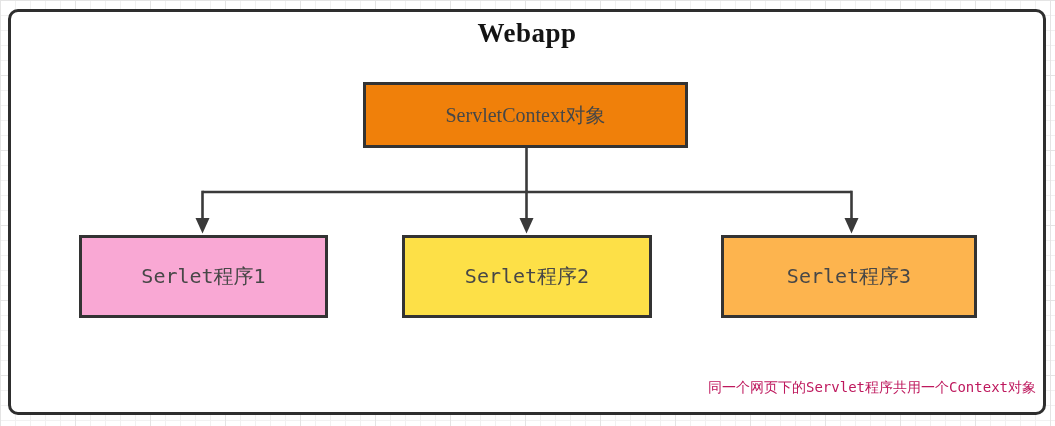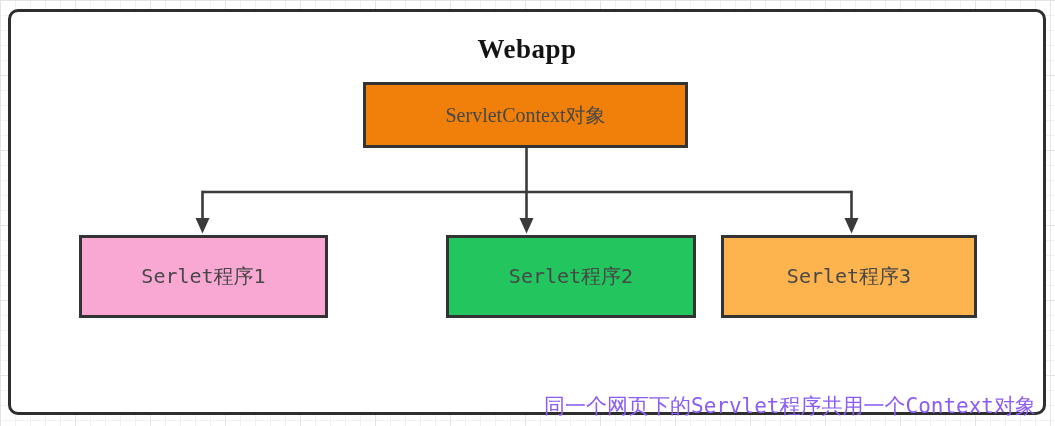--- a/index.html
+++ b/index.html
@@ -27,21 +27,20 @@
   .diagram-title {
     position: absolute;
     left: 8px; top: 18px;
     width: 1038px;
     text-align: center;
     font-family: "Liberation Serif", "DejaVu Serif", serif;
     font-weight: 700;
     font-size: 27px;
     color: #141414;
     letter-spacing: 0.5px;
-    margin-top: 16px;
   }
   .node {
     position: absolute;
     border: 3px solid #333333;
     display: flex;
     align-items: center;
     justify-content: center;
   }
   .node-label {
     font-size: 20px;
@@ -59,24 +58,24 @@
     pointer-events: none;
   }
   svg.connectors path {
     fill: none;
     stroke: #3a3a3a;
     stroke-width: 2.6px;
   }
   svg.connectors polygon { fill: #3a3a3a; }
   .diagram-caption {
     position: absolute;
-    top: 392px;
+    top: 379px;
     right: 19px;
-    font-size: 21px;
-    color: #8b5cf6;
+    font-size: 14px;
+    color: #be185d;
     white-space: nowrap;
   }
 </style>
 </head>
 <body>
 
 <div class="webapp-container"></div>
 
 <div class="diagram-title">Webapp</div>
 
@@ -97,21 +96,21 @@
 </svg>
 
 <div class="node node-root" style="background: rgb(240, 128, 10); font-family: Liberation Serif, serif;">
   <span class="node-label">ServletContext对象</span>
 </div>
 
 <div class="node node-c1" style="background: #f9a8d4;">
   <span class="node-label">Serlet程序1</span>
 </div>
 
-<div class="node node-c2" style="background: #22c55e; margin-left: 44px;">
+<div class="node node-c2" style="background: #fde047;">
   <span class="node-label">Serlet程序2</span>
 </div>
 
 <div class="node node-c3" style="background: rgb(253, 180, 78);">
   <span class="node-label">Serlet程序3</span>
 </div>
 
 <div class="diagram-caption">同一个网页下的Servlet程序共用一个Context对象</div>
 
 </body></html>

